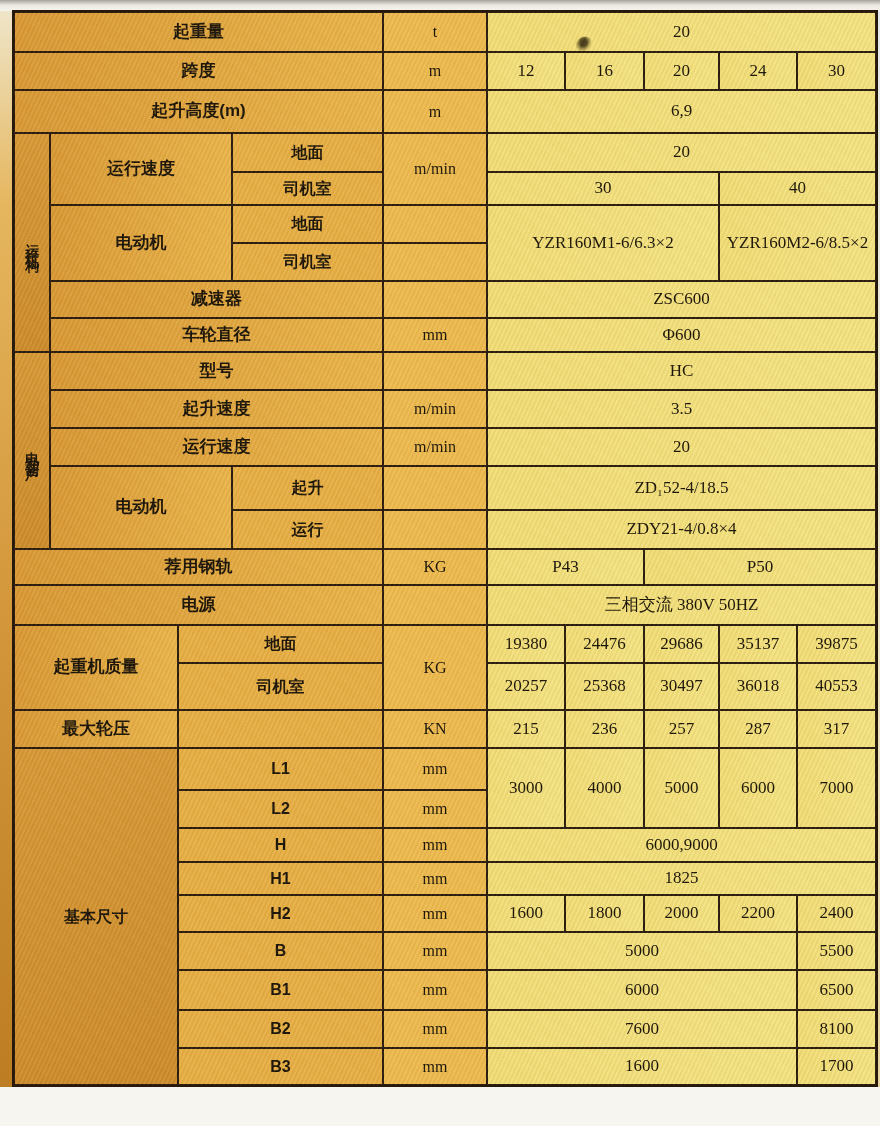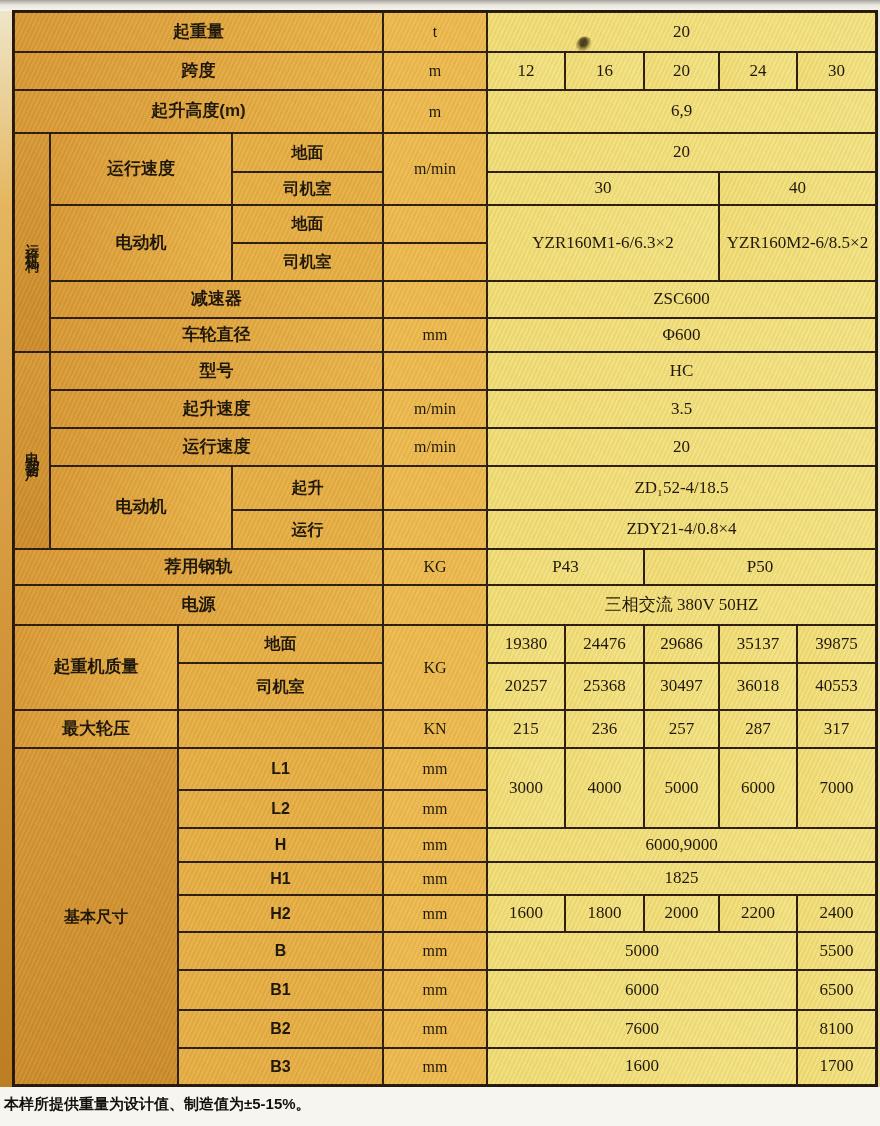--- a/index.html
+++ b/index.html
@@ -190,14 +190,13 @@
     <div class="cell valc" style="grid-area:27/6/28/10">7600</div>
     <div class="cell valc" style="grid-area:27/10/28/11">8100</div>
     <div class="cell sub" style="grid-area:28/3/29/5">B3</div>
     <div class="cell unitc" style="grid-area:28/5/29/6">mm</div>
     <div class="cell valc" style="grid-area:28/6/29/10">1600</div>
     <div class="cell valc" style="grid-area:28/10/29/11">1700</div>
 
     <div class="smudge"></div>
   </div>
 
-  <div class="note">本样所提供重量为设计值、制造值为±5-15%。</div>
 </div>
 
 </body></html>

